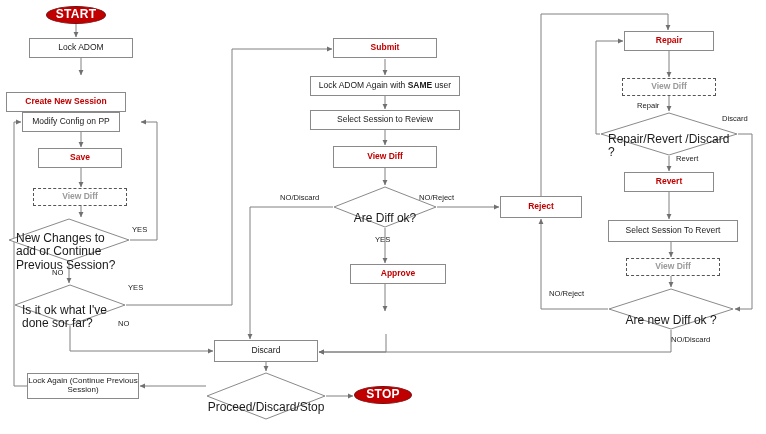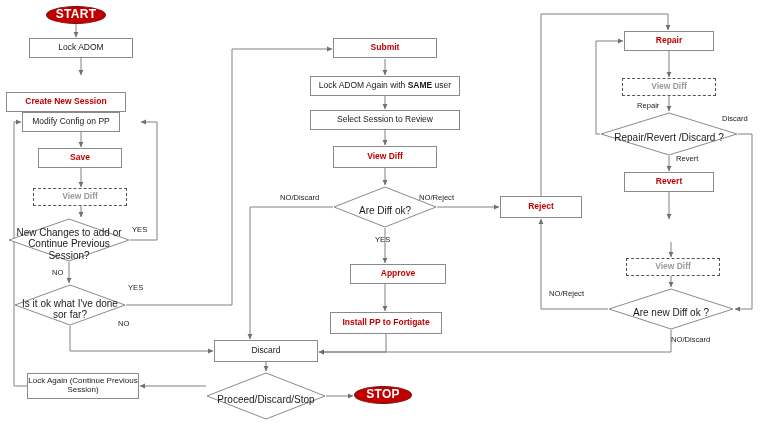--- a/index.html
+++ b/index.html
@@ -64,28 +64,28 @@
   .diamond-shape {
     position: absolute;
     left: 0;
     top: 0;
     width: 100%;
     height: 100%;
   }
   .diamond-label {
     position: absolute;
     left: 0;
-    top: 4px;
+    top: 12px;
     width: 100%;
     height: 100%;
     display: flex;
     align-items: center;
     justify-content: center;
-    text-align: center;
-    font-size: 10px;
+    text-align: left;
+    font-size: 12px;
     color: #1a1a1a;
     line-height: 1.12;
     padding: 0 8px;
     box-sizing: border-box;
   }
   .edge-label {
     position: absolute;
     font-size: 7.6px;
     color: #1a1a1a;
     white-space: nowrap;
@@ -216,37 +216,37 @@
 
   <div class="diamond-wrap" style="left:333px; top:186px; width:104px; height:42px;">
     <svg class="diamond-shape" viewBox="0 0 104 42" preserveAspectRatio="none">
       <polygon points="52,1 103,21 52,41 1,21" fill="#ffffff" stroke="#8a8a8a" stroke-width="1"></polygon>
     </svg>
     <div class="diamond-label">Are Diff ok?</div>
   </div>
 
   <div class="node rect red-text" style="left:338px; top:264px; width:96px; height:20px;margin-left:12px;">Approve</div>
 
-  <div class="node rect red-text" style="left:330px; top:312px; width:112px; height:22px;">Install PP to Fortigate</div>
 
   <div class="node rect red-text" style="left:500px; top:196px; width:82px; height:22px;">Reject</div>
 
   <div class="node rect red-text" style="left:624px; top:31px; width:90px; height:20px;">Repair</div>
 
   <div class="node rect dashed" style="left:622px; top:78px; width:94px; height:18px;">View Diff</div>
 
   <div class="diamond-wrap" style="left:600px; top:112px; width:138px; height:44px;">
     <svg class="diamond-shape" viewBox="0 0 138 44" preserveAspectRatio="none">
       <polygon points="69,1 137,22 69,43 1,22" fill="#ffffff" stroke="#8a8a8a" stroke-width="1"></polygon>
     </svg>
     <div class="diamond-label">Repair/Revert /Discard ?</div>
   </div>
 
   <div class="node rect red-text" style="left:624px; top:172px; width:90px; height:20px;">Revert</div>
 
+  <div class="node rect" style="left:608px; top:220px; width:130px; height:22px;">Select Session To Revert</div>
 
   <div class="node rect dashed" style="left:626px; top:258px; width:94px; height:18px;">View Diff</div>
 
   <div class="diamond-wrap" style="left:608px; top:288px; width:126px; height:42px;">
     <svg class="diamond-shape" viewBox="0 0 126 42" preserveAspectRatio="none">
       <polygon points="63,1 125,21 63,41 1,21" fill="#ffffff" stroke="#8a8a8a" stroke-width="1"></polygon>
     </svg>
     <div class="diamond-label">Are new Diff ok ?</div>
   </div>
 

